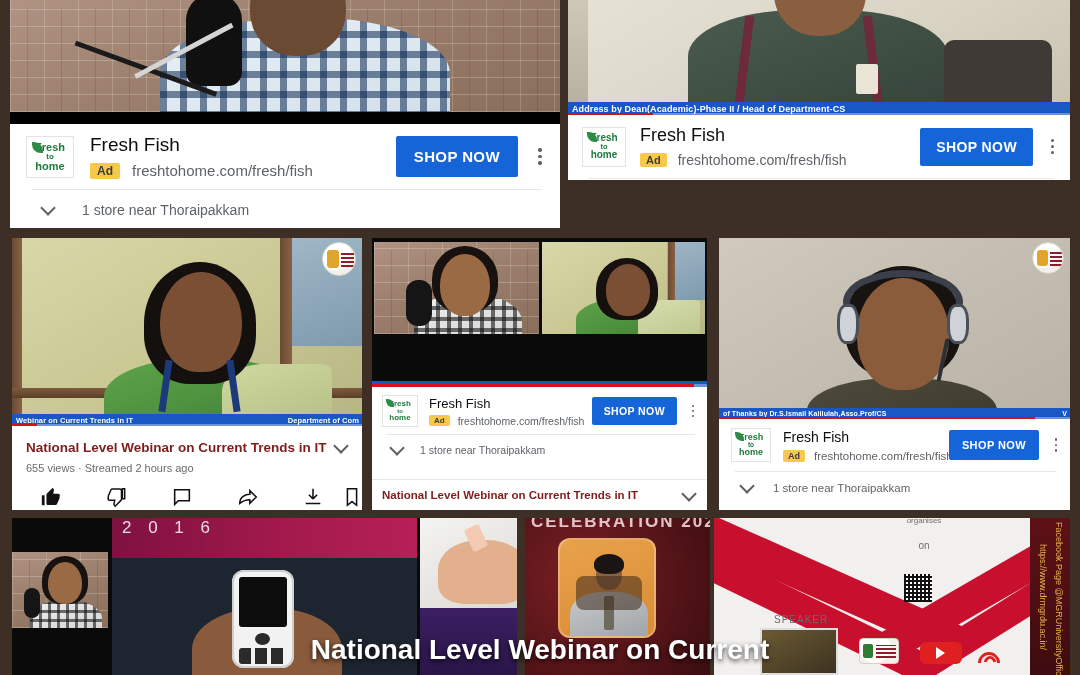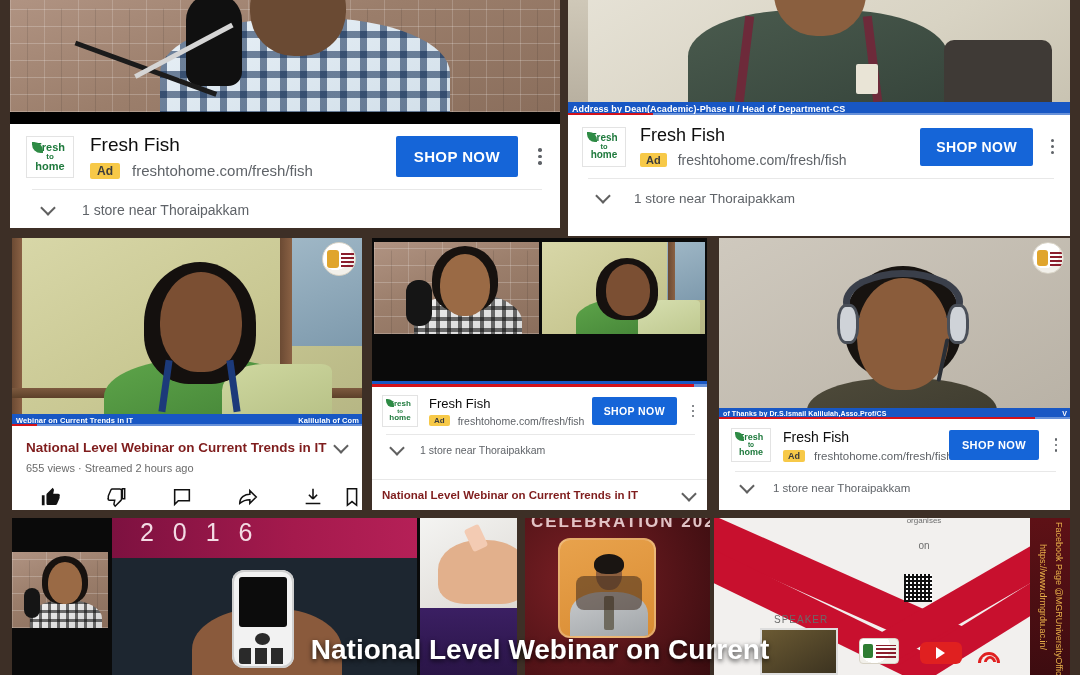--- a/index.html
+++ b/index.html
@@ -216,21 +216,21 @@
         </div>
       </div>
       <div class="divider" style="margin:2px 18px 0 22px;"></div>
       <div class="storerow" style="padding:12px 0 0 26px; font-size:14px;">
         <div class="chev" style="width:24px; height:16px;"></div>
         <span style="margin-left:22px;">1 store near Thoraipakkam</span>
       </div>
     </div>
   </div>
 
-  <div class="panel" style="left:568px; top:0px; width:502px; height:236px;">
+  <div class="panel" style="left:568px; top:0px; width:502px; height:180px;">
     <div class="vid" style="height:104px;">
       <div class="wallcream"></div>
       <div class="winpane" style="left:-6px; top:0; width:26px; height:104px; background:linear-gradient(180deg,#cfc8b8,#b8b0a0);"></div>
       <div class="torso" style="left:120px; top:10px; width:260px; height:110px; background:linear-gradient(160deg,#4a5b4e,#35433a); border-radius:42% 42% 8% 8%;"></div>
       <div class="head" style="left:206px; top:-56px; width:92px; height:92px; background:#8a5f3f;"></div>
       <div class="lanyard" style="left:172px; top:16px; width:9px; height:86px; transform:rotate(7deg);"></div>
       <div class="lanyard" style="left:300px; top:16px; width:9px; height:86px; transform:rotate(-7deg);"></div>
       <div class="badge" style="left:288px; top:64px; width:22px; height:30px;"></div>
       <div style="position:absolute; right:18px; top:40px; width:108px; height:64px; background:#3f3a36; border-radius:10px 10px 0 0;"></div>
     </div>
@@ -291,21 +291,21 @@
         <i style="left:18px; top:8px; width:13px; height:16px;
               background:repeating-linear-gradient(0deg,#8b1d2c 0 2px,transparent 2px 4px);"></i>
       </div>
     </div>
 
     <div class="titlebar" style="top:176px; height:12px; font-size:7.5px;">
       <div class="progress" style="top:10px;">
         <span style="width:7%"></span>
       </div>
       <span class="left">Webinar on Current Trends in IT</span>
-      <span class="right">Kalilulah of Com</span>
+      <span class="right">Department of Com</span>
     </div>
 
     <div class="metablock" style="top:188px; bottom:0;">
       <div class="metarow" style="padding:14px 10px 0 14px;">
         <div class="vtitle" style="font-size:13.5px; line-height:1.2;">National Level Webinar on Current Trends in IT</div>
         <div class="chev" style="width:22px; height:16px;"></div>
       </div>
       <div class="vstats" style="padding:6px 0 0 14px; font-size:11px;">655 views · Streamed 2 hours ago</div>
 
       <div class="actions" style="padding:12px 4px 0 6px;">
@@ -487,21 +487,21 @@
                     repeating-linear-gradient(0deg,rgba(20,20,20,.6) 0 3px,transparent 3px 9px),
                     repeating-linear-gradient(90deg,rgba(20,20,20,.6) 0 3px,transparent 3px 9px),
                     linear-gradient(160deg,#f0f0f0,#cfcfcf);"></div>
       <div class="hair" style="left:30px; top:4px; width:46px; height:48px; background:#17120f;"></div>
       <div class="head" style="left:36px; top:10px; width:34px; height:42px; background:#9a6a45;"></div>
       <div class="mic" style="left:12px; top:36px; width:16px; height:30px; border-radius:9px;"></div>
     </div>
 
     <div style="position:absolute; left:100px; top:0; width:305px; height:157px; overflow:hidden;">
       <div class="slide-magenta" style="left:0; top:0; width:305px; height:40px;"></div>
-      <div class="year2016" style="left:28px; top:0px; font-size:25px;">2 0 1 6</div>
+      <div class="year2016" style="left:10px; top:0px; font-size:17px;">2 0 1 6</div>
       <div class="slide-dark" style="top:40px;"></div>
       <div class="hand" style="left:80px; top:90px; width:150px; height:90px; background:#8a5a3c; border-radius:46% 46% 24% 24%;"></div>
       <div class="phone" style="left:120px; top:52px; width:62px; height:98px;">
         <span class="scr" style="left:7px; top:7px; right:7px; height:50px;"></span>
         <span class="key" style="left:23px; top:63px; width:15px; height:12px; border-radius:50%;"></span>
         <span class="key" style="left:7px; top:78px; right:7px; height:16px;
               background:repeating-linear-gradient(90deg,#2a2a2a 0 12px,transparent 12px 16px);"></span>
       </div>
     </div>
 

